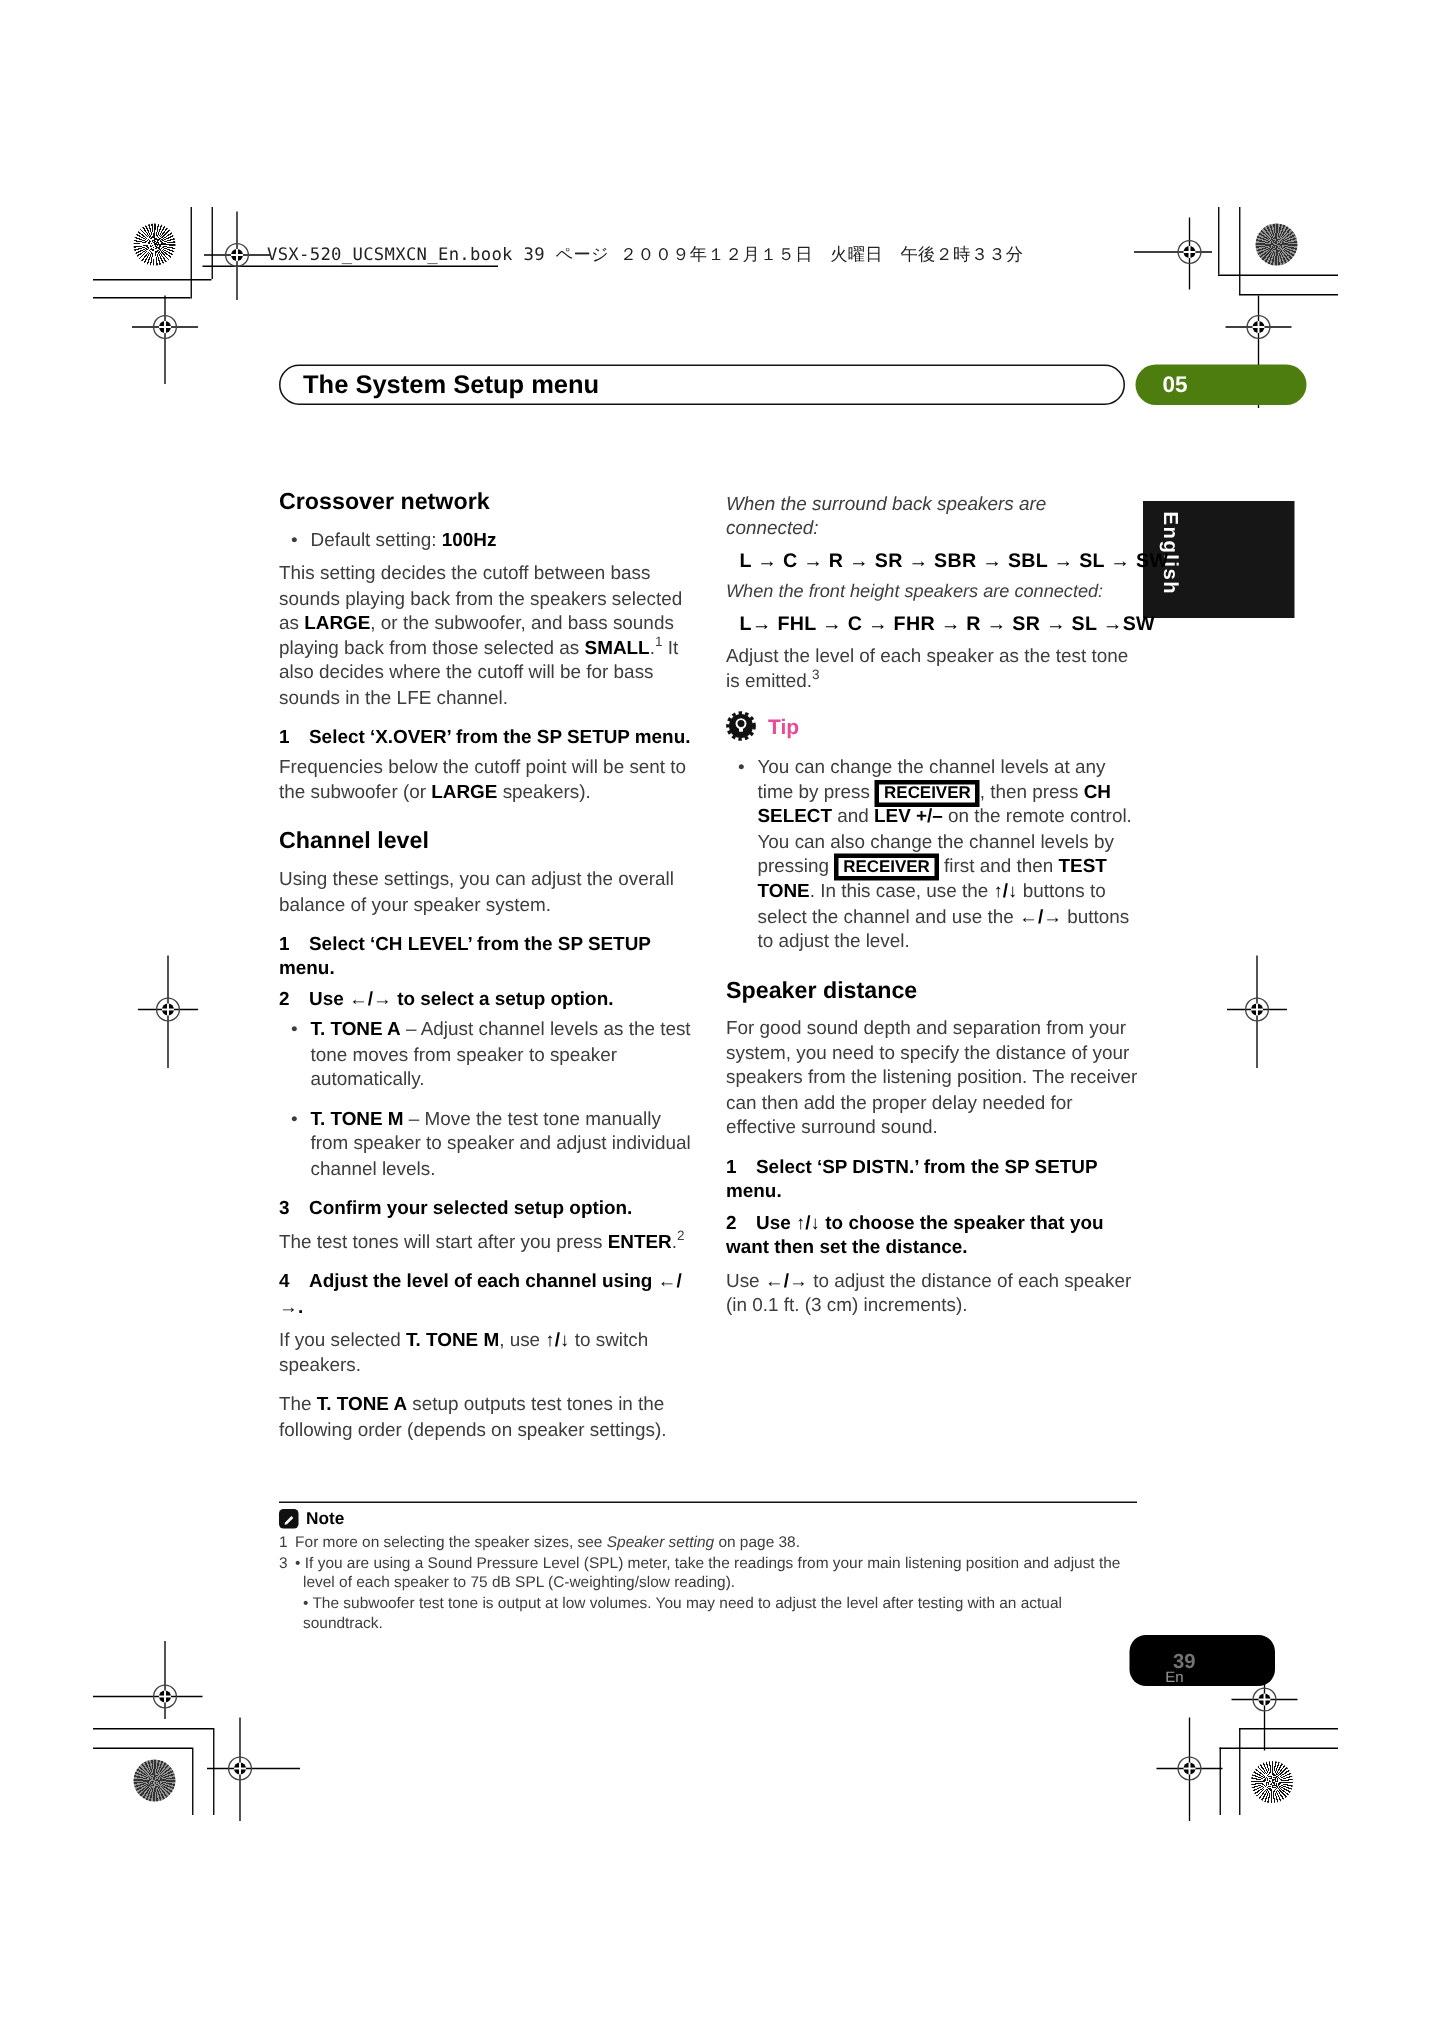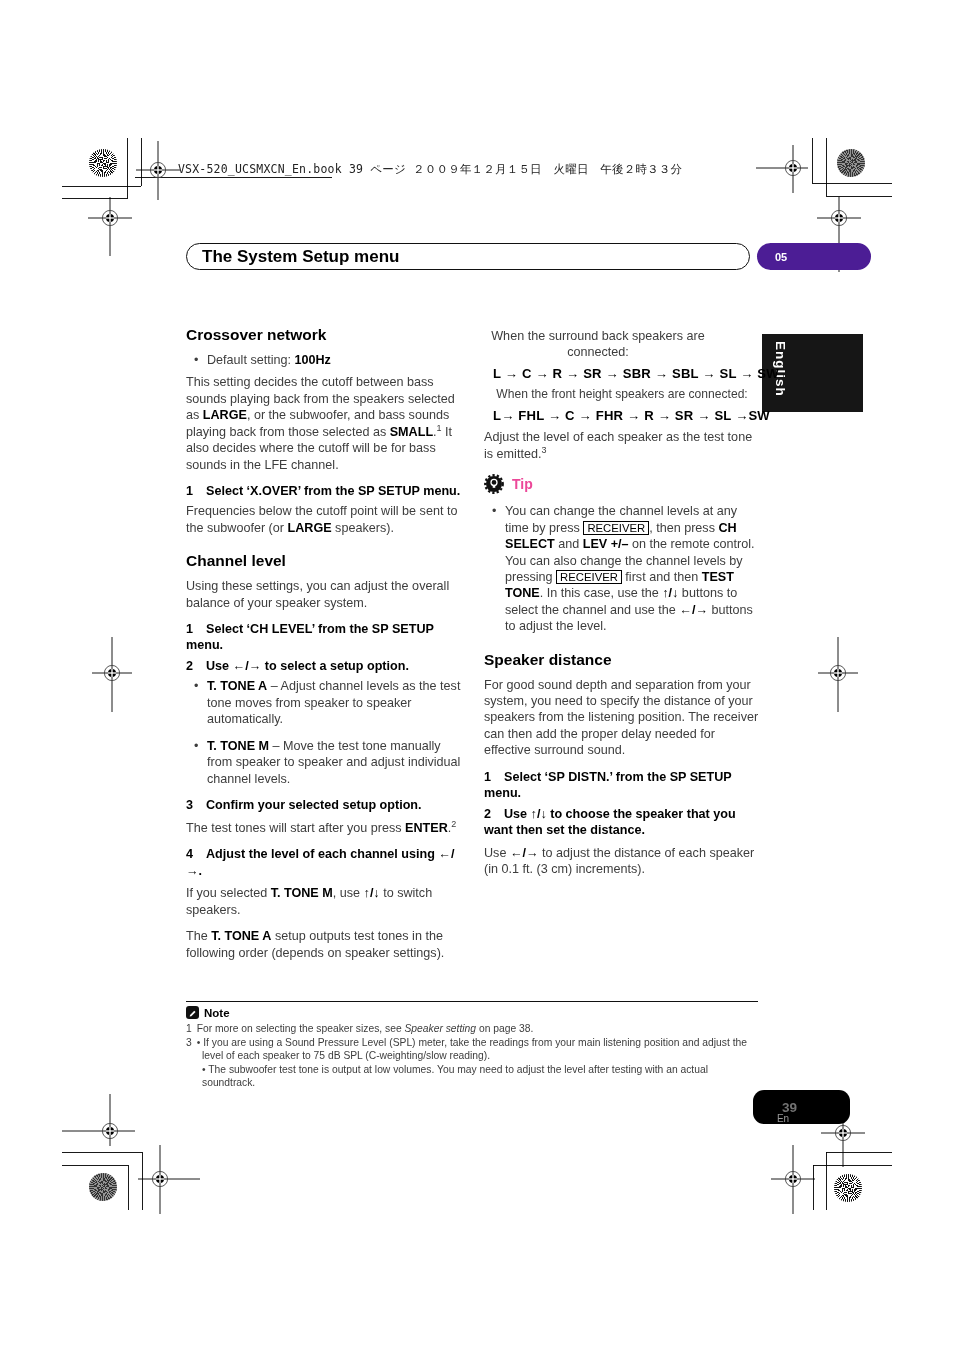--- a/index.html
+++ b/index.html
@@ -15,43 +15,43 @@
   .burst-rays{background:repeating-conic-gradient(#111 0deg 4deg,#fff 4deg 9deg);}
   .burst-dark{background:repeating-conic-gradient(#333 0deg 5deg,#949494 5deg 10deg);filter:blur(.4px);}
   
   .file-header{position:absolute;left:178px;top:162px;font-family:"DejaVu Sans Mono",monospace;
                font-size:11.5px;color:#222;white-space:nowrap;letter-spacing:.2px;}
   
   .title-pill{position:absolute;left:186px;top:243px;width:564px;height:27px;box-sizing:border-box;
               border:1.6px solid #111;border-radius:14px;display:flex;align-items:center;
               padding-left:15px;font-weight:700;font-size:17px;color:#000;background:#fff;}
   .chapter-badge{position:absolute;left:757px;top:243px;width:114px;height:27px;box-sizing:border-box;
-              background:#4c1d95;border-radius:14px;color:#fff;font-weight:700;font-size:11px;
+              background:#4d7c0f;border-radius:14px;color:#fff;font-weight:700;font-size:15px;
               display:flex;align-items:center;padding-left:18px;}
   
   .lang-tab{position:absolute;left:762px;top:334px;width:101px;height:78px;background:#161616;}
   .lang-tab span{writing-mode:vertical-rl;color:#fff;font-weight:700;font-size:13.5px;
                  letter-spacing:1px;margin:7px 0 0 11px;display:inline-block;}
   
   .col{position:absolute;width:276px;font-size:12.6px;line-height:1.31;}
   .col-left{left:186px;top:326px;}
   .col-right{left:484px;top:328px;}
   h2{font-size:15.5px;line-height:1.2;color:#000;margin:0 0 7px;font-weight:700;}
   .mt-sec{margin-top:16px;}
   p{margin:0 0 10px;}
   .step{color:#000;font-weight:700;margin:2px 0 4px;}
   .stepnum{margin-right:13px;}
   .tight{margin-bottom:6px;}
   .b{font-weight:700;color:#000;}
   .i{font-style:italic;}
   .sup{vertical-align:super;font-size:9px;line-height:0;}
-  .kbox{border:1px solid #000000;padding:0 3px;font-weight:400;color:#000;font-size:11.3px;white-space:nowrap;}
+  .kbox{border:3px solid #000000;padding:0 3px;font-weight:700;color:#000;font-size:11.3px;white-space:nowrap;}
   .bullet{padding-left:21px;position:relative;}
   .bullet::before{content:"\2022";position:absolute;left:8px;}
-  .ital-line{margin:0 0 4px;text-align:center;}
+  .ital-line{font-style:italic;margin:0 0 4px;}
   .ital-narrow{max-width:228px;}
   .ital-fit{font-size:12.1px;}
   .seq{font-weight:700;color:#000;font-size:13.1px;margin:1px 0 5px;padding-left:9px;letter-spacing:.2px;white-space:nowrap;}
   .tip-head{display:flex;align-items:center;gap:8px;margin:12px 0 9px;font-weight:700;color:#ec4899;font-size:14px;}
   .tip-icon{width:20px;height:20px;display:inline-block;}
   
   .note-area{position:absolute;left:186px;top:1001px;width:572px;}
   .note-rule{border-top:1.4px solid #111;margin-bottom:4px;}
   .note-head{display:flex;align-items:center;gap:5px;font-weight:700;color:#000;font-size:11.5px;margin-bottom:3px;}
   .note-icon{width:13px;height:13px;background:#111;border-radius:3px;display:inline-flex;align-items:center;justify-content:center;}

